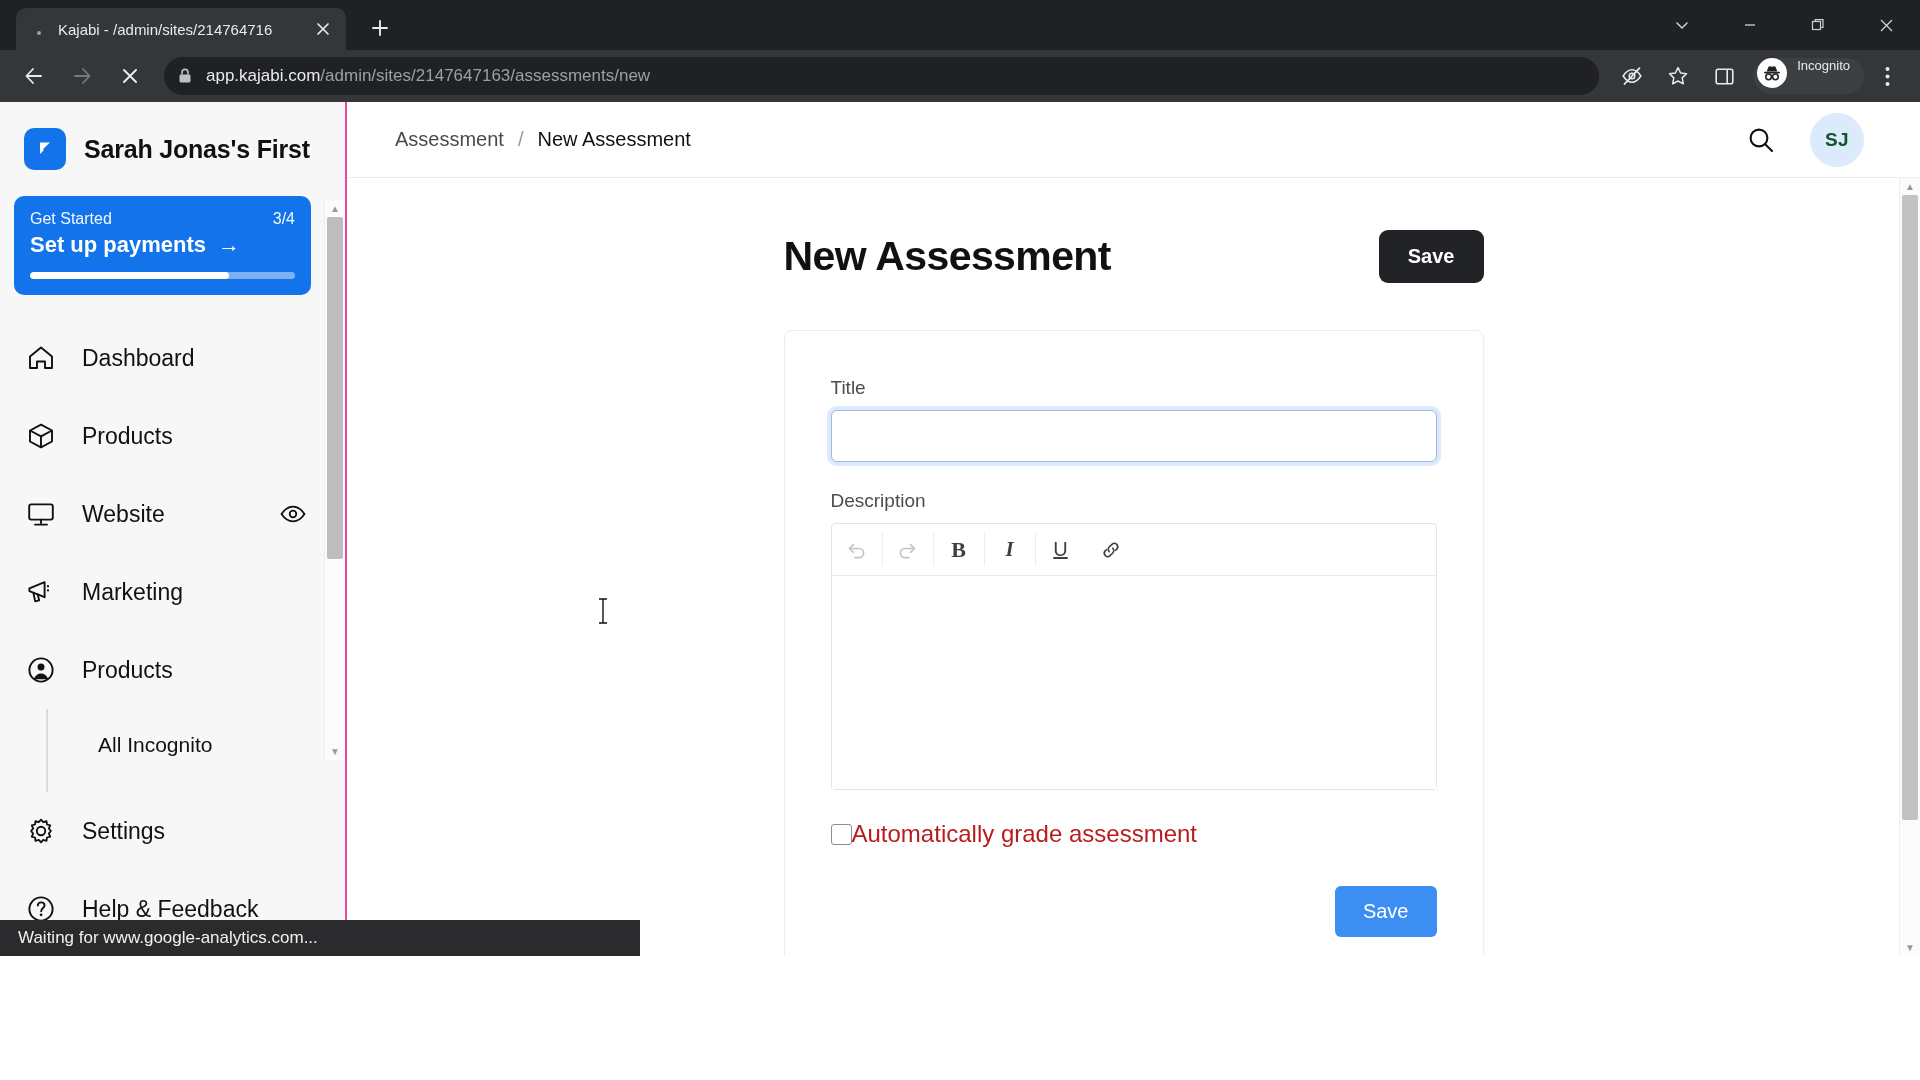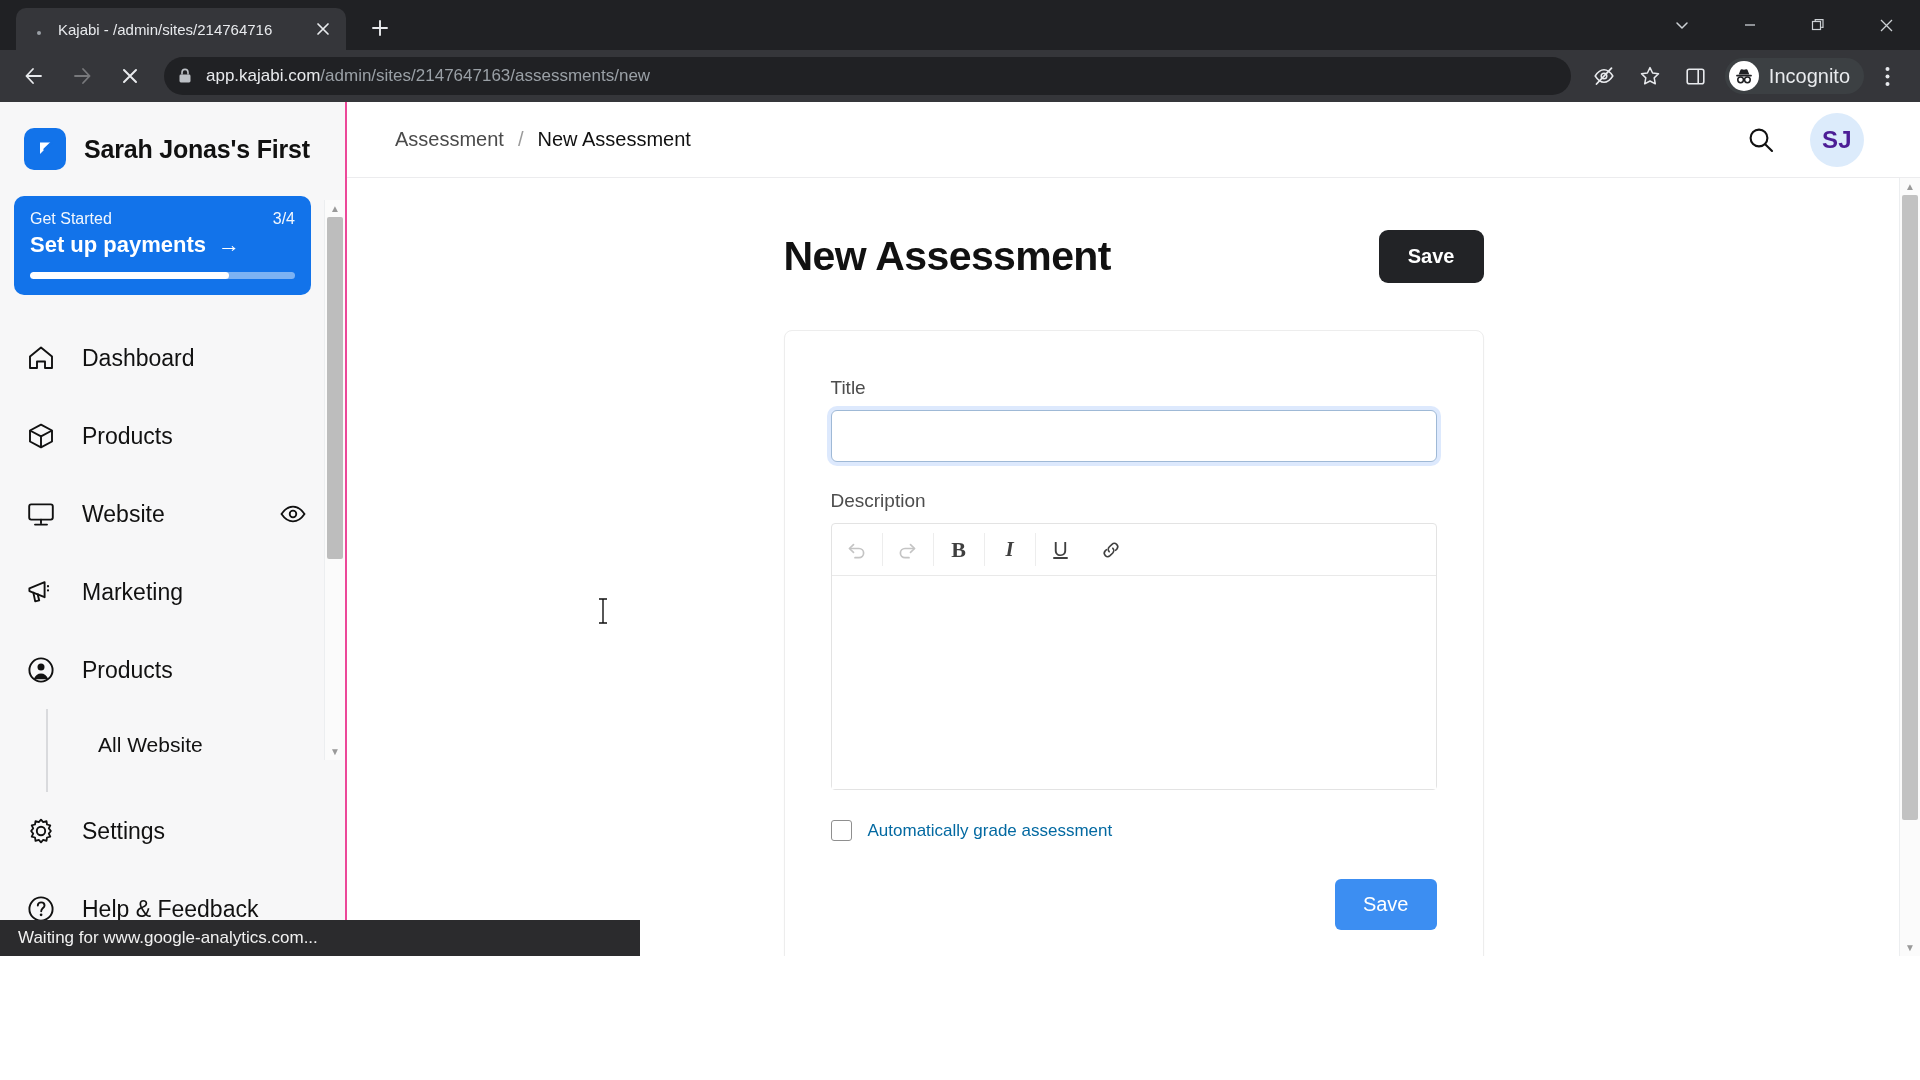--- a/index.html
+++ b/index.html
@@ -72,22 +72,22 @@
   .omnibox .lock { color: #bdc1c6; display: flex; align-items: center; margin-right: 14px; }
   .url { font-size: 17px; color: #9aa0a6; white-space: nowrap; overflow: hidden; }
   .url .host { color: #e8eaed; }
   .tb-icon {
     width: 36px; height: 36px; margin: 0 5px; border-radius: 50%;
     display: flex; align-items: center; justify-content: center;
     color: #e8eaed; flex: 0 0 auto;
   }
   .incognito-pill {
     height: 36px; border-radius: 18px; background: #3c4043;
-    display: flex; align-items: center; padding: 0 14px 0 4px; margin-left: 6px;
-    color: #e8eaed; font-size: 20px; flex: 0 0 auto;
+    display: flex; align-items: flex-start; padding: 0 14px 0 4px; margin-left: 6px;
+    color: #e8eaed; font-size: 13px; flex: 0 0 auto;
   }
   .incognito-avatar {
     width: 30px; height: 30px; border-radius: 50%; background: #ffffff;
     display: flex; align-items: center; justify-content: center; margin-right: 10px;
   }
 
   
   .viewport { flex: 1 1 auto; display: flex; position: relative; background: #fff; overflow: hidden; }
 
   
@@ -156,21 +156,21 @@
   }
   .breadcrumb { display: flex; align-items: center; font-size: 20px; }
   .bc-link { color: #4b4b4b; }
   .bc-sep { margin: 0 14px; color: #9b9b9b; }
   .bc-current { color: #111; }
   .topbar-right { margin-left: auto; display: flex; align-items: center; gap: 30px; }
   .search-btn { width: 38px; height: 38px; display: flex; align-items: center; justify-content: center; color: #111; }
   .avatar {
     width: 54px; height: 54px; border-radius: 50%; background: #dcebfb;
     display: flex; align-items: center; justify-content: center;
-    color: #4c1d95; font-size: 24px; font-weight: 700; letter-spacing: .4px;
+    color: #14532d; font-size: 19px; font-weight: 700; letter-spacing: .4px;
   }
 
   .content { flex: 1 1 auto; overflow: hidden; position: relative; padding: 0 0 0 0; }
   .content-inner { width: 700px; margin: 0 auto; padding-top: 52px; }
   .page-head { display: flex; align-items: center; justify-content: space-between; }
   .page-title { font-size: 41px; font-weight: 700; color: #111; letter-spacing: -0.6px; }
   .btn-dark {
     background: #222326; color: #fff; font-size: 20px; font-weight: 700;
     border: none; border-radius: 9px; padding: 15px 29px; cursor: pointer;
   }
@@ -200,21 +200,21 @@
   .ed-btn .b { font-weight: 700; font-family: "Liberation Serif", serif; font-size: 22px; }
   .ed-btn .i { font-style: italic; font-weight: 700; font-family: "Liberation Serif", serif; font-size: 21px; }
   .ed-btn .u { text-decoration: underline; font-size: 20px; }
   .editor-body { height: 213px; background: #fff; }
 
   .checkrow { display: flex; align-items: center; margin-top: 30px; }
   .checkbox {
     width: 21px; height: 21px; border: 1px solid #8f8f8f; border-radius: 3px;
     background: #fff; flex: 0 0 21px;
   }
-  .checkrow .clabel { margin-left: 16px; font-size: 17px; color: #0369a1; }
+  .checkrow .clabel { font-size: 24px; color: #b91c1c; }
 
   .card-actions { display: flex; justify-content: flex-end; margin-top: 38px; }
   .btn-blue {
     background: #3c8ef2; color: #fff; border: none; border-radius: 6px;
     font-size: 20px; padding: 14px 28px; cursor: pointer;
     font-family: "Liberation Sans", sans-serif;
   }
 
   
   .page-scrollbar {
@@ -432,21 +432,21 @@
                   <circle cx="15" cy="15" r="11.6" stroke="#111" stroke-width="1.9" fill="none"></circle>
                   <circle cx="15" cy="12.1" r="3.5" fill="#111"></circle>
                   <path d="M7.8 24.2 C9.1 20.3 11.8 18.5 15 18.5 C18.2 18.5 20.9 20.3 22.2 24.2 Z" fill="#111"></path>
                 </svg>
             </span>
             <span class="nlabel">Products</span>
           </div>
 
           <div class="subnav">
             <div class="subitem">
-              <span>All Website</span>
+              <span>All Incognito</span>
             </div>
           </div>
         </div>
       </div>
 
       <div class="sidebar-bottom">
         <div class="navitem">
           <span class="nicon">
             <svg width="30" height="30" viewBox="0 0 30 30">
                 <circle cx="15" cy="15" r="4.2" stroke="#111" stroke-width="1.9" fill="none"></circle>

